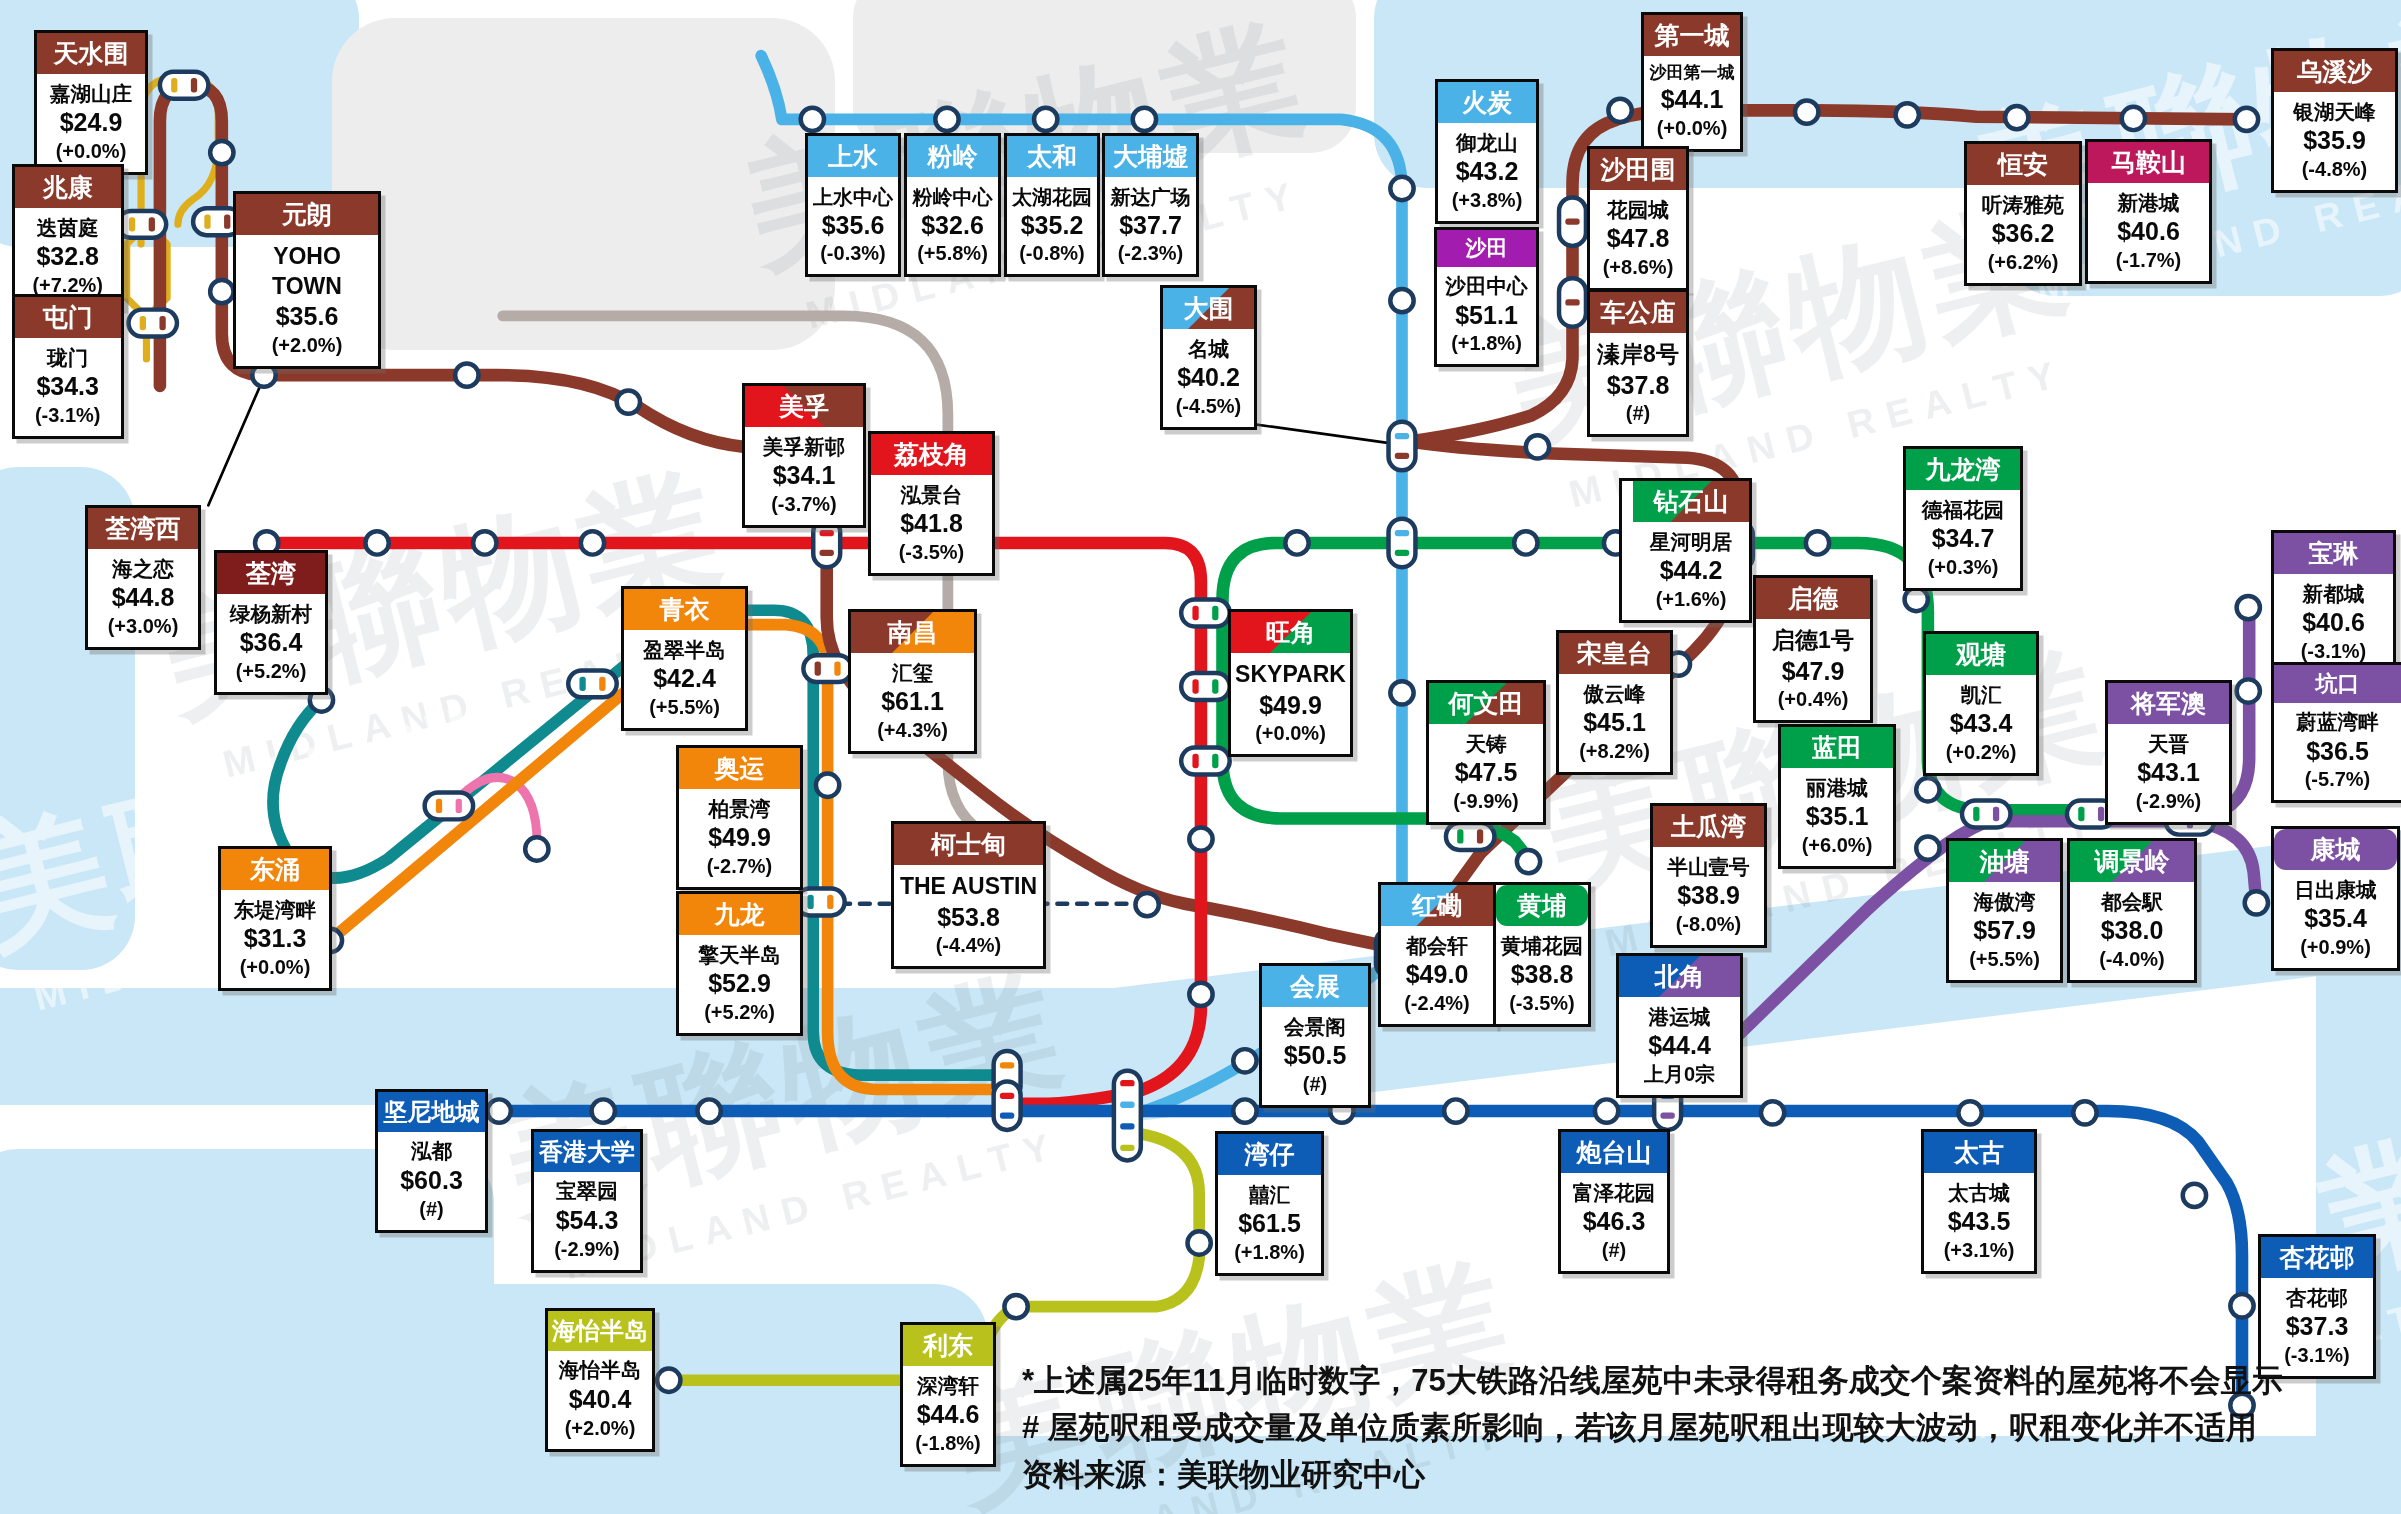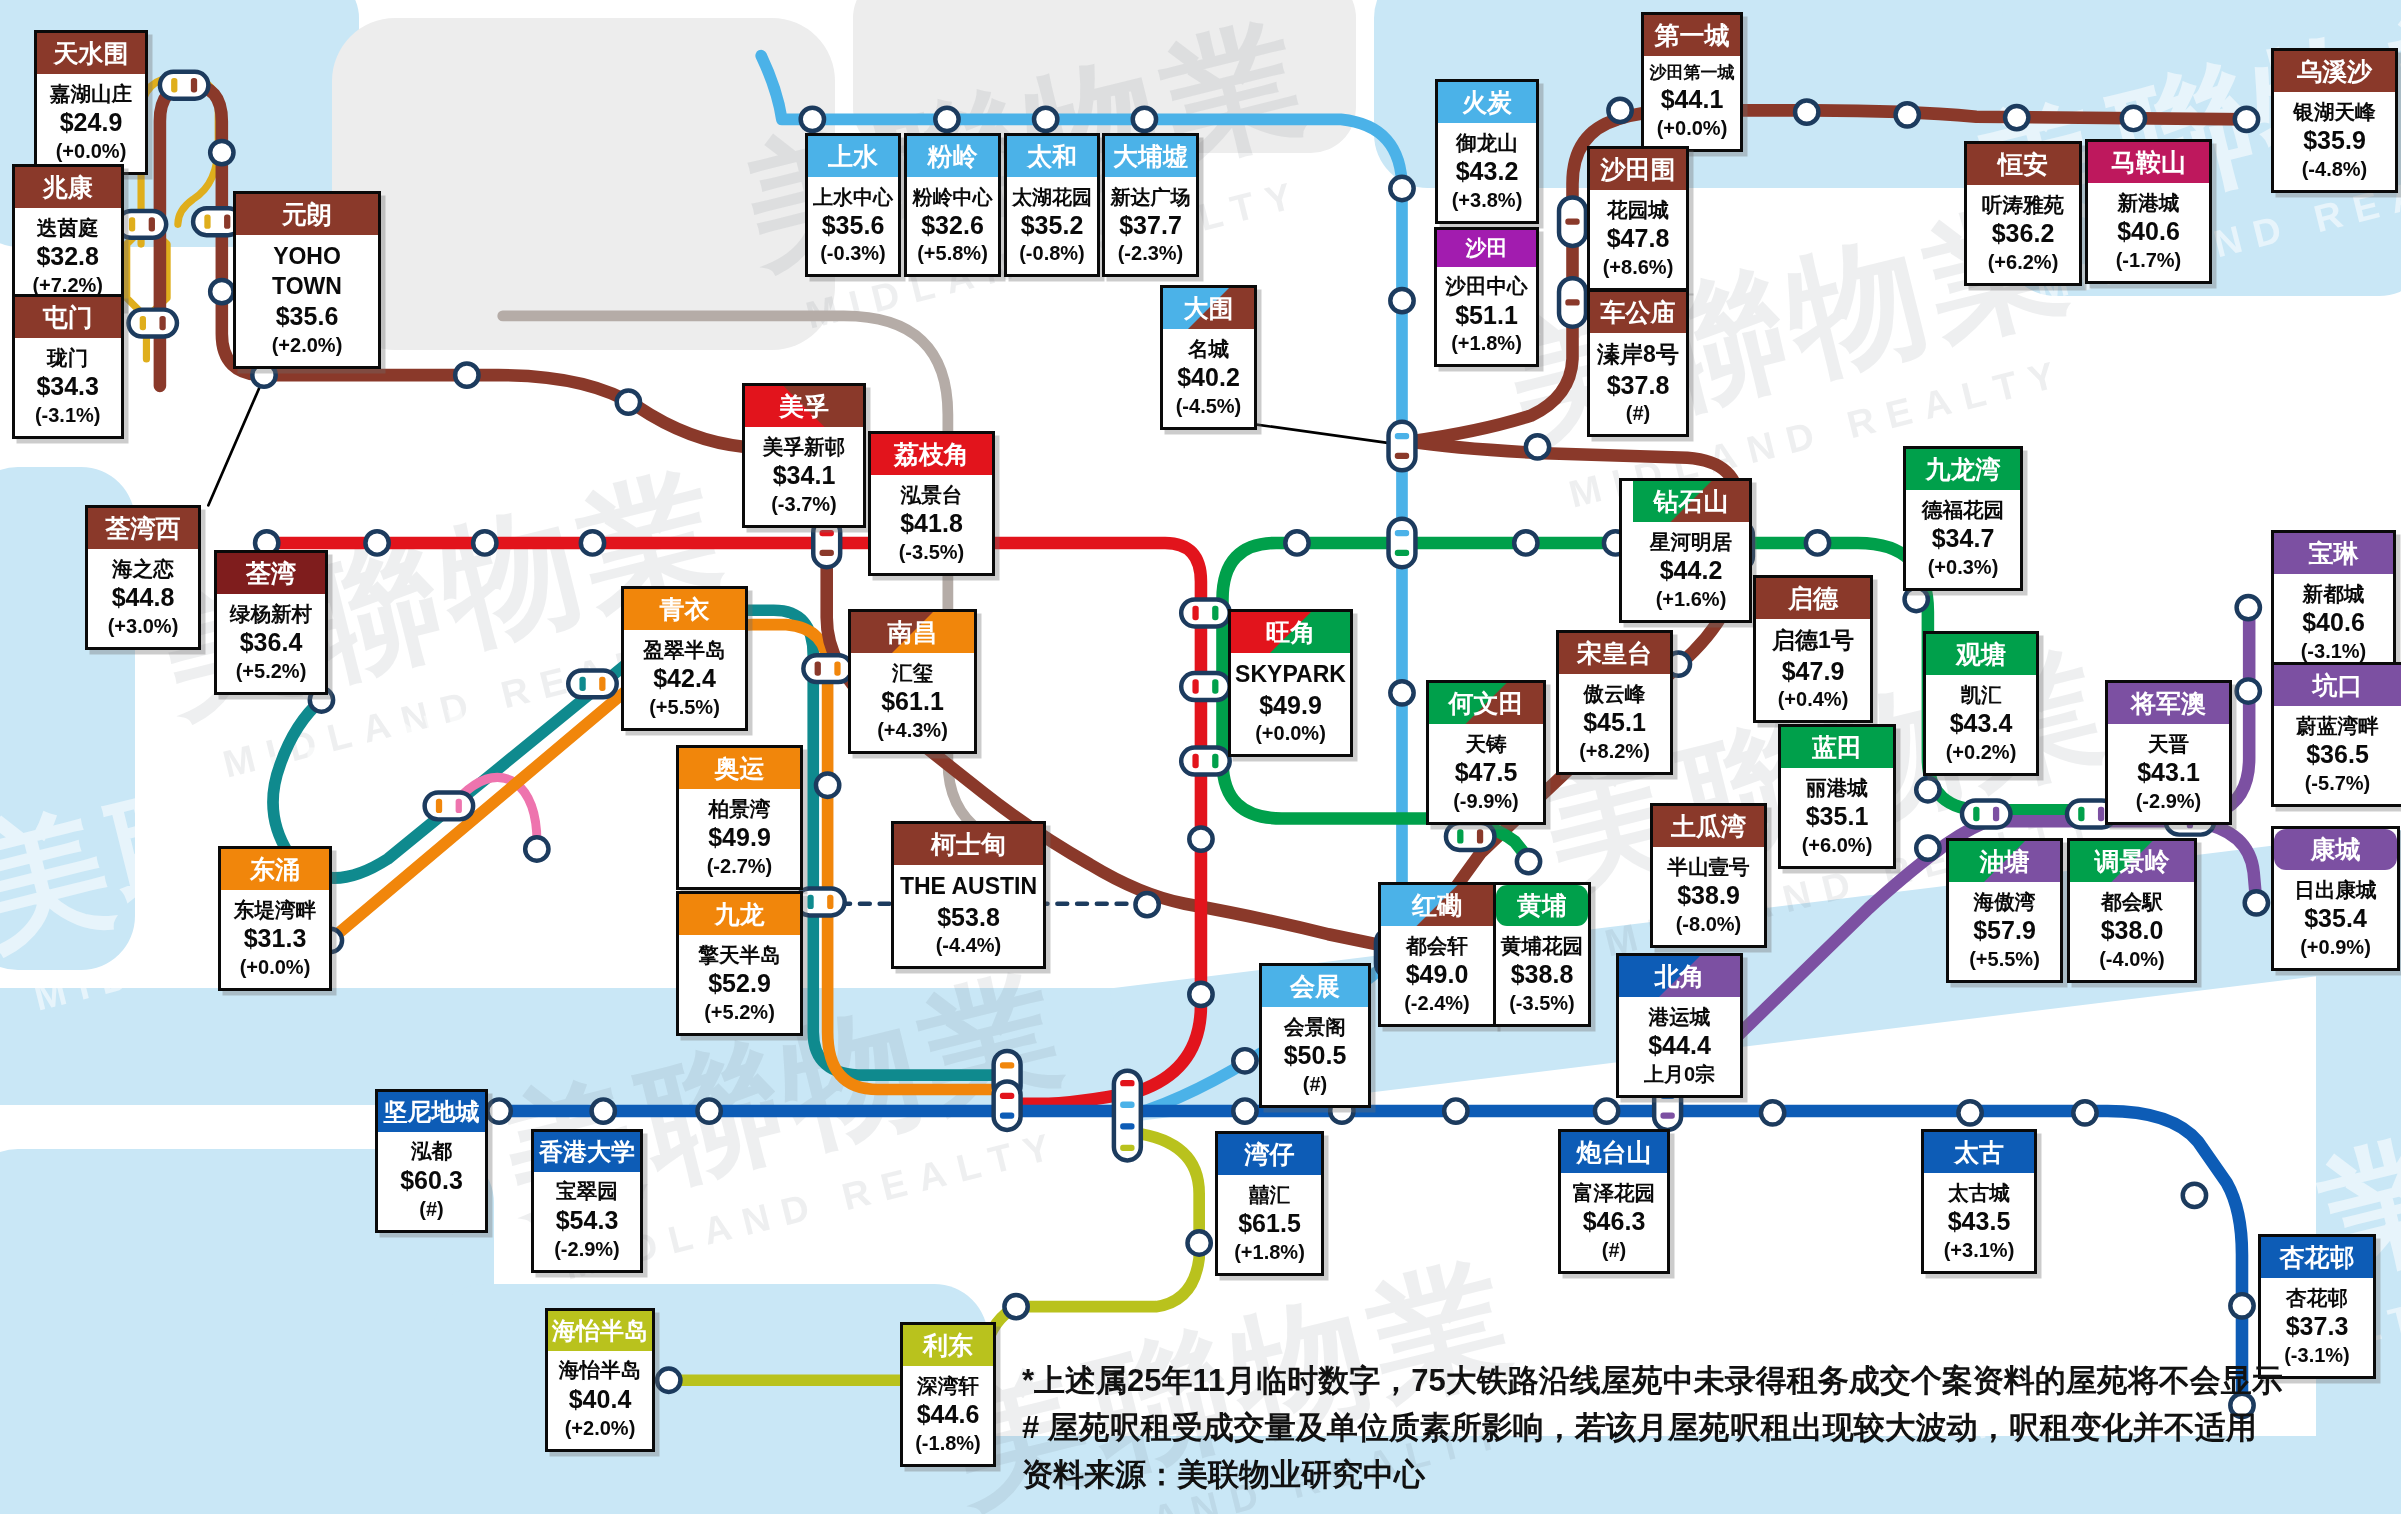--- a/index.html
+++ b/index.html
@@ -614,21 +614,21 @@
       </div>
       <div class="station" style="left: 2271px; top: 530px; width: 119px;">
         <div class="st-header" style="background: rgb(124, 80, 162); font-size: 25px;">宝琳</div>
         <div class="st-body">
           <div class="estate" style="font-size: 20.6px;">新都城</div>
           <div class="price">$40.6</div>
           <div class="chg">(-3.1%)</div>
         </div>
       </div>
       <div class="station" style="left: 2271px; top: 662px; width: 127px;">
-        <div class="st-header" style="background: rgb(124, 80, 162); font-size: 25px;">坑口</div>
+        <div class="st-header" style="background: rgb(124, 80, 162); font-size: 22px;">坑口</div>
         <div class="st-body">
           <div class="estate" style="font-size: 20.6px;">蔚蓝湾畔</div>
           <div class="price">$36.5</div>
           <div class="chg">(-5.7%)</div>
         </div>
       </div>
       <div class="station" style="left: 2105px; top: 680px; width: 121px;">
         <div class="st-header" style="background: rgb(124, 80, 162); font-size: 25px;">将军澳</div>
         <div class="st-body">
           <div class="estate" style="font-size: 20.6px;">天晋</div>

